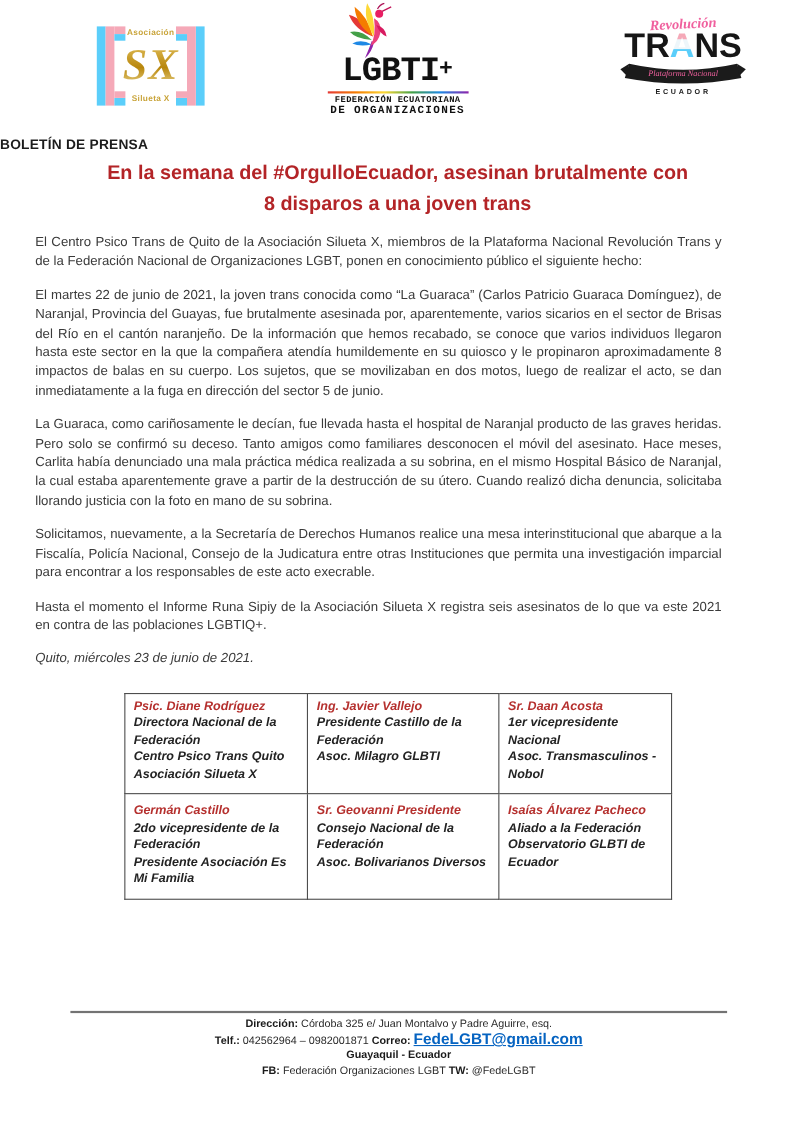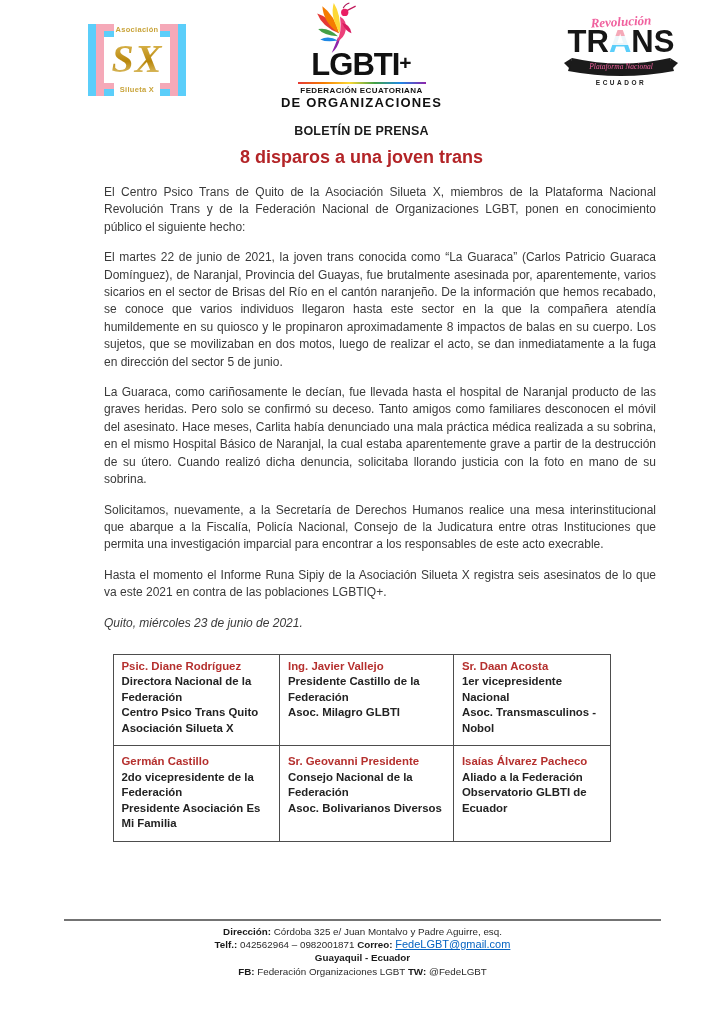--- a/index.html
+++ b/index.html
@@ -31,96 +31,96 @@
     font-family: "Liberation Serif", serif;
     font-size: 40px; font-weight: bold; font-style: italic;
     background: linear-gradient(180deg,#e8c96a 0%,#b8860b 55%,#f3e2a0 100%);
     -webkit-background-clip: text; background-clip: text;
     -webkit-text-fill-color: transparent; color: #c9a43a;
     line-height: 46px; letter-spacing: 1px;
   }
 
   .logo-lgbti {
     position: absolute; left: 50%; transform: translateX(-50%);
-    top: 2px; width: 190px; text-align: center;
+    top: 2px; width: 190px; text-align: center; font-family: Liberation Mono, monospace;
   }
   .lgbti-bird { height: 52px; margin-bottom: -10px; margin-left: -46px; }
   .lgbti-word {
     font-size: 31px; font-weight: 900; color: #111; letter-spacing: -1px;
     line-height: 30px;
   }
   .lgbti-plus { font-size: 21px; font-weight: 900; vertical-align: 5px; letter-spacing: 0; }
   .rainbow-line {
     width: 128px; height: 2px; margin: 2px auto 2px;
     background: linear-gradient(90deg,#e53935,#f57c00,#fdd835,#43a047,#1e88e5,#8e24aa);
   }
   .fed1 { font-size: 8px; font-weight: bold; color: #111; letter-spacing: .4px; }
-  .fed2 { font-size: 13px; font-weight: bold; color: #111; letter-spacing: 1.2px; }
+  .fed2 { font-size: 10px; font-weight: bold; color: #111; letter-spacing: 1.2px; }
 
   .logo-trans { position: absolute; right: 36px; top: 14px; width: 132px; text-align: center; }
   .trans-script {
     font-family: "Liberation Serif", serif; font-style: italic; font-weight: bold;
     color: #f0609e; font-size: 13px; transform: rotate(-3deg); display: block;
     margin-bottom: -3px;
   }
   .trans-word { font-size: 31px; font-weight: 900; color: #161616; letter-spacing: 0; line-height: 30px; }
   .trans-a {
     background: linear-gradient(180deg,#f5a9b8 0 34%,#eef6fa 34% 60%,#5bcefa 60% 100%);
     -webkit-background-clip: text; background-clip: text;
     -webkit-text-fill-color: transparent; color: #f5a9b8;
   }
   .trans-ribbon { margin-top: -2px; }
   .trans-ecuador { font-size: 6.5px; font-weight: bold; color: #222; letter-spacing: 2.5px; margin-top: -2px; }
 
   
   .doc-title {
-    margin-top: 12px; text-align: center;
+    margin-top: 12px; text-align: left;
     font-size: 12.5px; font-weight: bold; color: #1c1c1c; letter-spacing: .2px;
   }
   .headline {
     margin-top: 5px; text-align: center;
     font-size: 18px; font-weight: bold; line-height: 28px;
   }
 
   
-  .body-col { margin: 13px 67px 0 104px; }
+  .body-col { margin: 13px 67px 0 32px; }
   .body-col p {
     font-size: 12px; line-height: 17.4px; text-align: justify;
     color: #3a3a3a; margin-bottom: 13px;
   }
   .dateline { font-style: italic; text-align: left; margin-top: 3px; }
 
   .contact-line {
     margin-top: 26px; text-align: center;
     font-size: 11.6px; font-weight: bold; color: #1c1c1c;
   }
   a.doc-link { color: #0563c1; text-decoration: underline; cursor: pointer; font-weight: bold; }
 
   
   .contacts-table {
-    width: 498px; margin: 22px auto 0; border-collapse: collapse;
+    width: 498px; margin: 22px auto 0; border-collapse: collapse; font-style: italic;
   }
   .contacts-table td {
     border: 1px solid #4d4d4d; vertical-align: top;
     padding: 4px 8px 9px 8px;
     font-size: 11.4px; font-weight: bold; color: #232323; line-height: 15.5px;
   }
   .contacts-table tr.row-2 td { padding-top: 8px; }
   .contact-name { display: block; color: #b5302e; }
   .cell-line { display: block; }
   .col-1 { width: 33.5%; } .col-2 { width: 35%; } .col-3 { width: 31.5%; }
 
   
   .page-footer {
     position: absolute; left: 64px; right: 62px; top: 919px;
     border-top: 2px solid #737373; padding-top: 4px;
     text-align: center; font-size: 9.8px; line-height: 13.2px; color: #2a2a2a;
   }
   .page-footer b { color: #1a1a1a; }
-  .page-footer a.doc-link { font-weight: normal; font-size: 11px; }
+  .page-footer a.doc-link { font-weight: bold; font-size: 14px; }
 </style>
 </head>
 <body>
 
 <div class="page">
 
   <div class="logo-row">
 
     <div class="logo-sx">
       <svg width="118" height="88" viewBox="0 0 118 88">
@@ -172,20 +172,21 @@
         <path d="M10,3 L2,8 L8,14" fill="#1b1b1b"></path>
         <path d="M108,3 L116,8 L110,14" fill="#1b1b1b"></path>
         <text x="59" y="14" text-anchor="middle" font-size="7.5" font-style="italic" font-family="Liberation Serif, serif" fill="#f0609e">Plataforma Nacional</text>
       </svg>
       <div class="trans-ecuador">ECUADOR</div>
     </div>
   </div>
 
   <div class="doc-title">BOLETÍN DE PRENSA</div>
   <div class="headline" style="color:#b32427;">
+    <div>En la semana del #OrgulloEcuador, asesinan brutalmente con</div>
     <div>8 disparos a una joven trans</div>
   </div>
 
   <div class="body-col">
     <p>El Centro Psico Trans de Quito de la Asociación Silueta X, miembros de la Plataforma Nacional Revolución Trans y de la Federación Nacional de Organizaciones LGBT, ponen en conocimiento público el siguiente hecho:</p>
     <p>El martes 22 de junio de 2021, la joven trans conocida como “La Guaraca” (Carlos Patricio Guaraca Domínguez), de Naranjal, Provincia del Guayas, fue brutalmente asesinada por, aparentemente, varios sicarios en el sector de Brisas del Río en el cantón naranjeño. De la información que hemos recabado, se conoce que varios individuos llegaron hasta este sector en la que la compañera atendía humildemente en su quiosco y le propinaron aproximadamente 8 impactos de balas en su cuerpo. Los sujetos, que se movilizaban en dos motos, luego de realizar el acto, se dan inmediatamente a la fuga en dirección del sector 5 de junio.</p>
     <p>La Guaraca, como cariñosamente le decían, fue llevada hasta el hospital de Naranjal producto de las graves heridas. Pero solo se confirmó su deceso. Tanto amigos como familiares desconocen el móvil del asesinato. Hace meses, Carlita había denunciado una mala práctica médica realizada a su sobrina, en el mismo Hospital Básico de Naranjal, la cual estaba aparentemente grave a partir de la destrucción de su útero. Cuando realizó dicha denuncia, solicitaba llorando justicia con la foto en mano de su sobrina.</p>
     <p>Solicitamos, nuevamente, a la Secretaría de Derechos Humanos realice una mesa interinstitucional que abarque a la Fiscalía, Policía Nacional, Consejo de la Judicatura entre otras Instituciones que permita una investigación imparcial para encontrar a los responsables de este acto execrable.</p>
     <p>Hasta el momento el Informe Runa Sipiy de la Asociación Silueta X registra seis asesinatos de lo que va este 2021 en contra de las poblaciones LGBTIQ+.</p>
     <p class="dateline">Quito, miércoles 23 de junio de 2021.</p>

